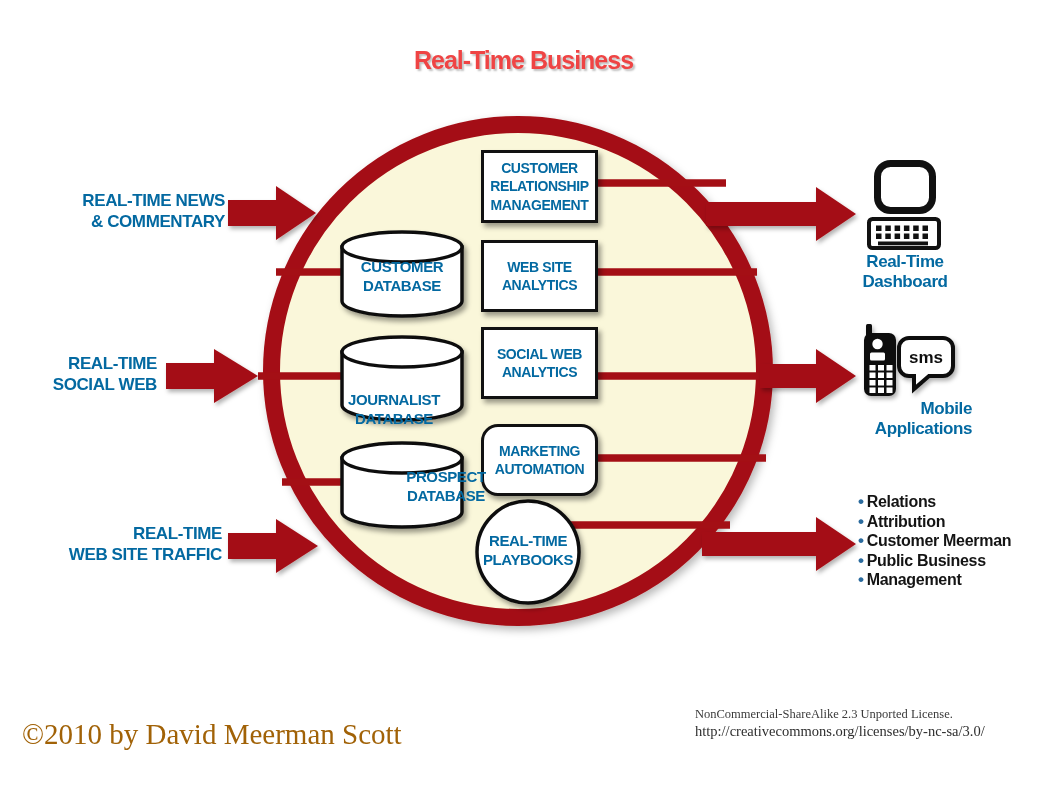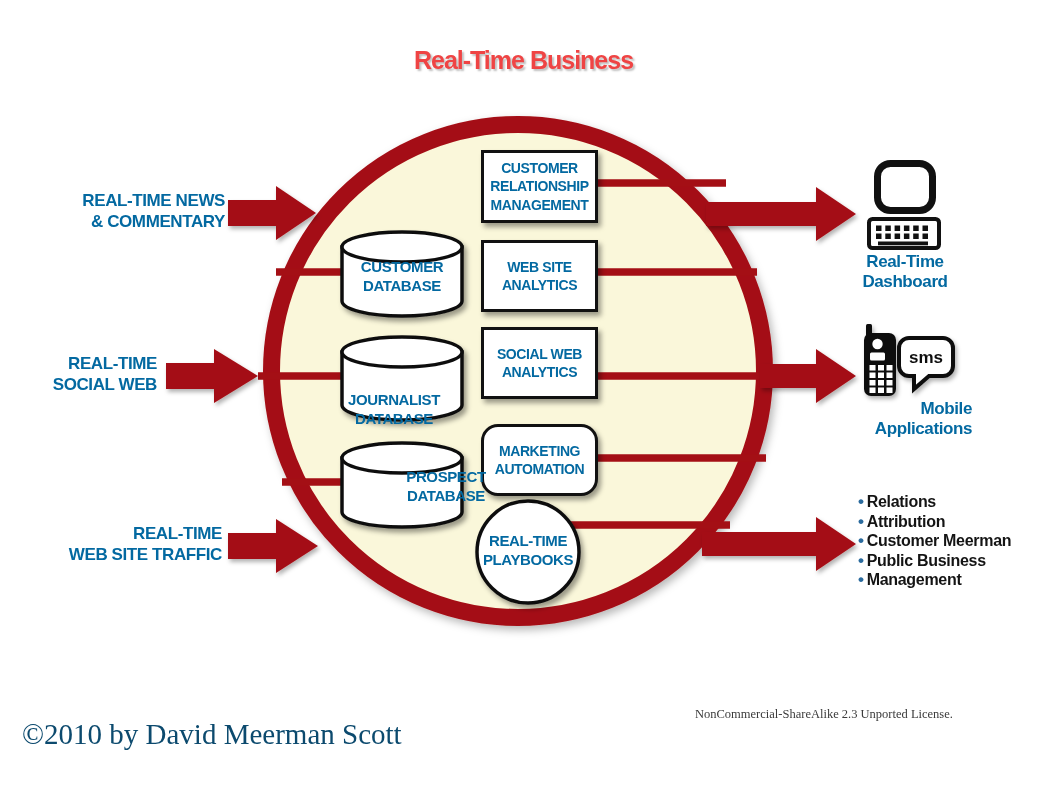--- a/index.html
+++ b/index.html
@@ -14,21 +14,21 @@
           display:flex;align-items:center;justify-content:center;text-align:center;}
   .sysbox .lbl{font-size:14px;line-height:1.3;}
   .cyl-lbl{width:120px;text-align:center;font-size:15px;line-height:1.25;}
   .pb-lbl{width:110px;text-align:center;font-size:15px;line-height:1.25;}
   .in-lbl{text-align:right;font-size:17px;line-height:1.22;}
   .out-lbl{text-align:center;font-size:17px;line-height:1.2;}
   .aud{left:858px;top:492px;}
   .aud-item{display:flex;align-items:center;font-size:16px;font-weight:bold;
             color:#141414;line-height:19.5px;letter-spacing:-0.3px;}
   .aud-item .dot{color:#2a6b9e;margin-right:3px;font-size:17px;}
-  .copyright{left:22px;top:718px;font-family:"Liberation Serif",serif;font-size:29px;color:#0c4a6e;}
+  .copyright{left:22px;top:718px;font-family:"Liberation Serif",serif;font-size:29px;color:#a16207;}
   .license{left:695px;top:706px;font-family:"Liberation Serif",serif;color:#3a3a3a;
            font-size:12.5px;line-height:16.5px;}
   .license .url{font-size:14.5px;color:#2e2e2e;}
 </style>
 </head>
 <body>
 
 <div class="stage">
 
   <svg class="bg" width="1047" height="785" viewBox="0 0 1047 785">
@@ -195,15 +195,16 @@
       </div>
     <div class="aud-item">
         <span class="dot">•</span>
         <span>Management</span>
       </div>
   </div>
 
   <div class="abs copyright">©2010 by David Meerman Scott</div>
   <div class="abs license">
     <div>NonCommercial-ShareAlike 2.3 Unported License.</div>
+    <div class="url">http://creativecommons.org/licenses/by-nc-sa/3.0/</div>
   </div>
 
 </div>
 
 </body></html>

